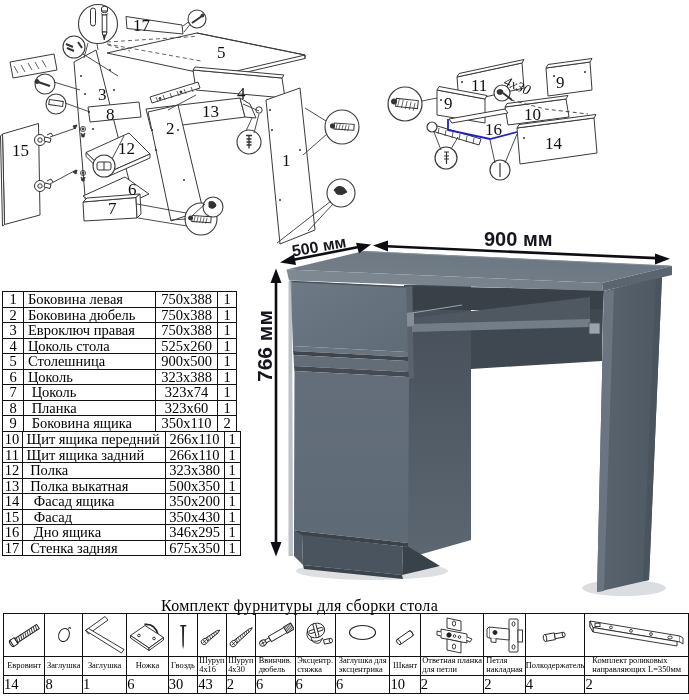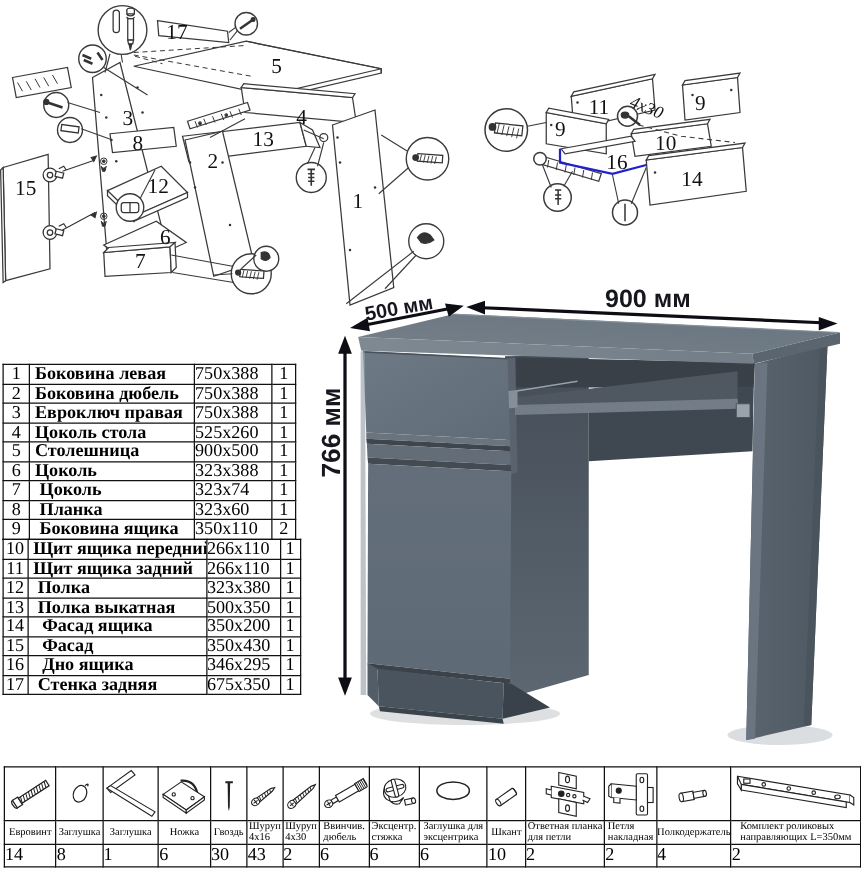--- a/index.html
+++ b/index.html
@@ -4,22 +4,22 @@
 <style>
 html,body{margin:0;padding:0;background:#fff;}
 #page{position:relative;width:689px;height:700px;overflow:hidden;background:#fff;
   font-family:"Liberation Serif",serif;}
 #art{position:absolute;left:0;top:0;}
 table{border-collapse:collapse;}
 
 .pt{position:absolute;table-layout:fixed;font-size:14.5px;line-height:1;}
 .pt td{border:1.4px solid #111;padding:0;white-space:nowrap;overflow:hidden;height:14px;}
 .pt .c1{text-align:center;}
-.pt .c2{padding-left:4px;font-weight:bold;}
-.pt .c3{}
+.pt .c2{padding-left:4px;}
+.pt .c3{text-align:center;}
 .pt .c4{text-align:center;}
 
 .hw{position:absolute;left:3px;top:613px;table-layout:fixed;font-size:14px;}
 .hw td{border:1.3px solid #111;padding:0;vertical-align:middle;overflow:hidden;}
 .hw .ico{height:42px;}
 .hw .qty{font-size:14.5px;height:13px;}
 .hw .lbl div{height:18px;overflow:hidden;display:flex;align-items:center;justify-content:center;font-size:8.4px;line-height:1.05;}
 .hw .ico svg{display:block;margin:0 auto;}
 #title{position:absolute;left:161px;top:597px;font-size:16px;letter-spacing:0.3px;}
 </style>
@@ -466,20 +466,21 @@
         </tr>
 <tr>
           <td class="c1">17</td>
           <td class="c2">&nbsp;Стенка задняя</td>
           <td class="c3">675х350</td>
           <td class="c4">1</td>
         </tr>
 </tbody>
     </table>
 
+<div id="title">Комплект фурнитуры для сборки стола</div>
 
 <table class="hw">
 <colgroup>
 <col style="width:42px">
         <col style="width:38px">
         <col style="width:45px">
         <col style="width:42px">
 <col style="width:30px">
         <col style="width:29px">
         <col style="width:30px">

